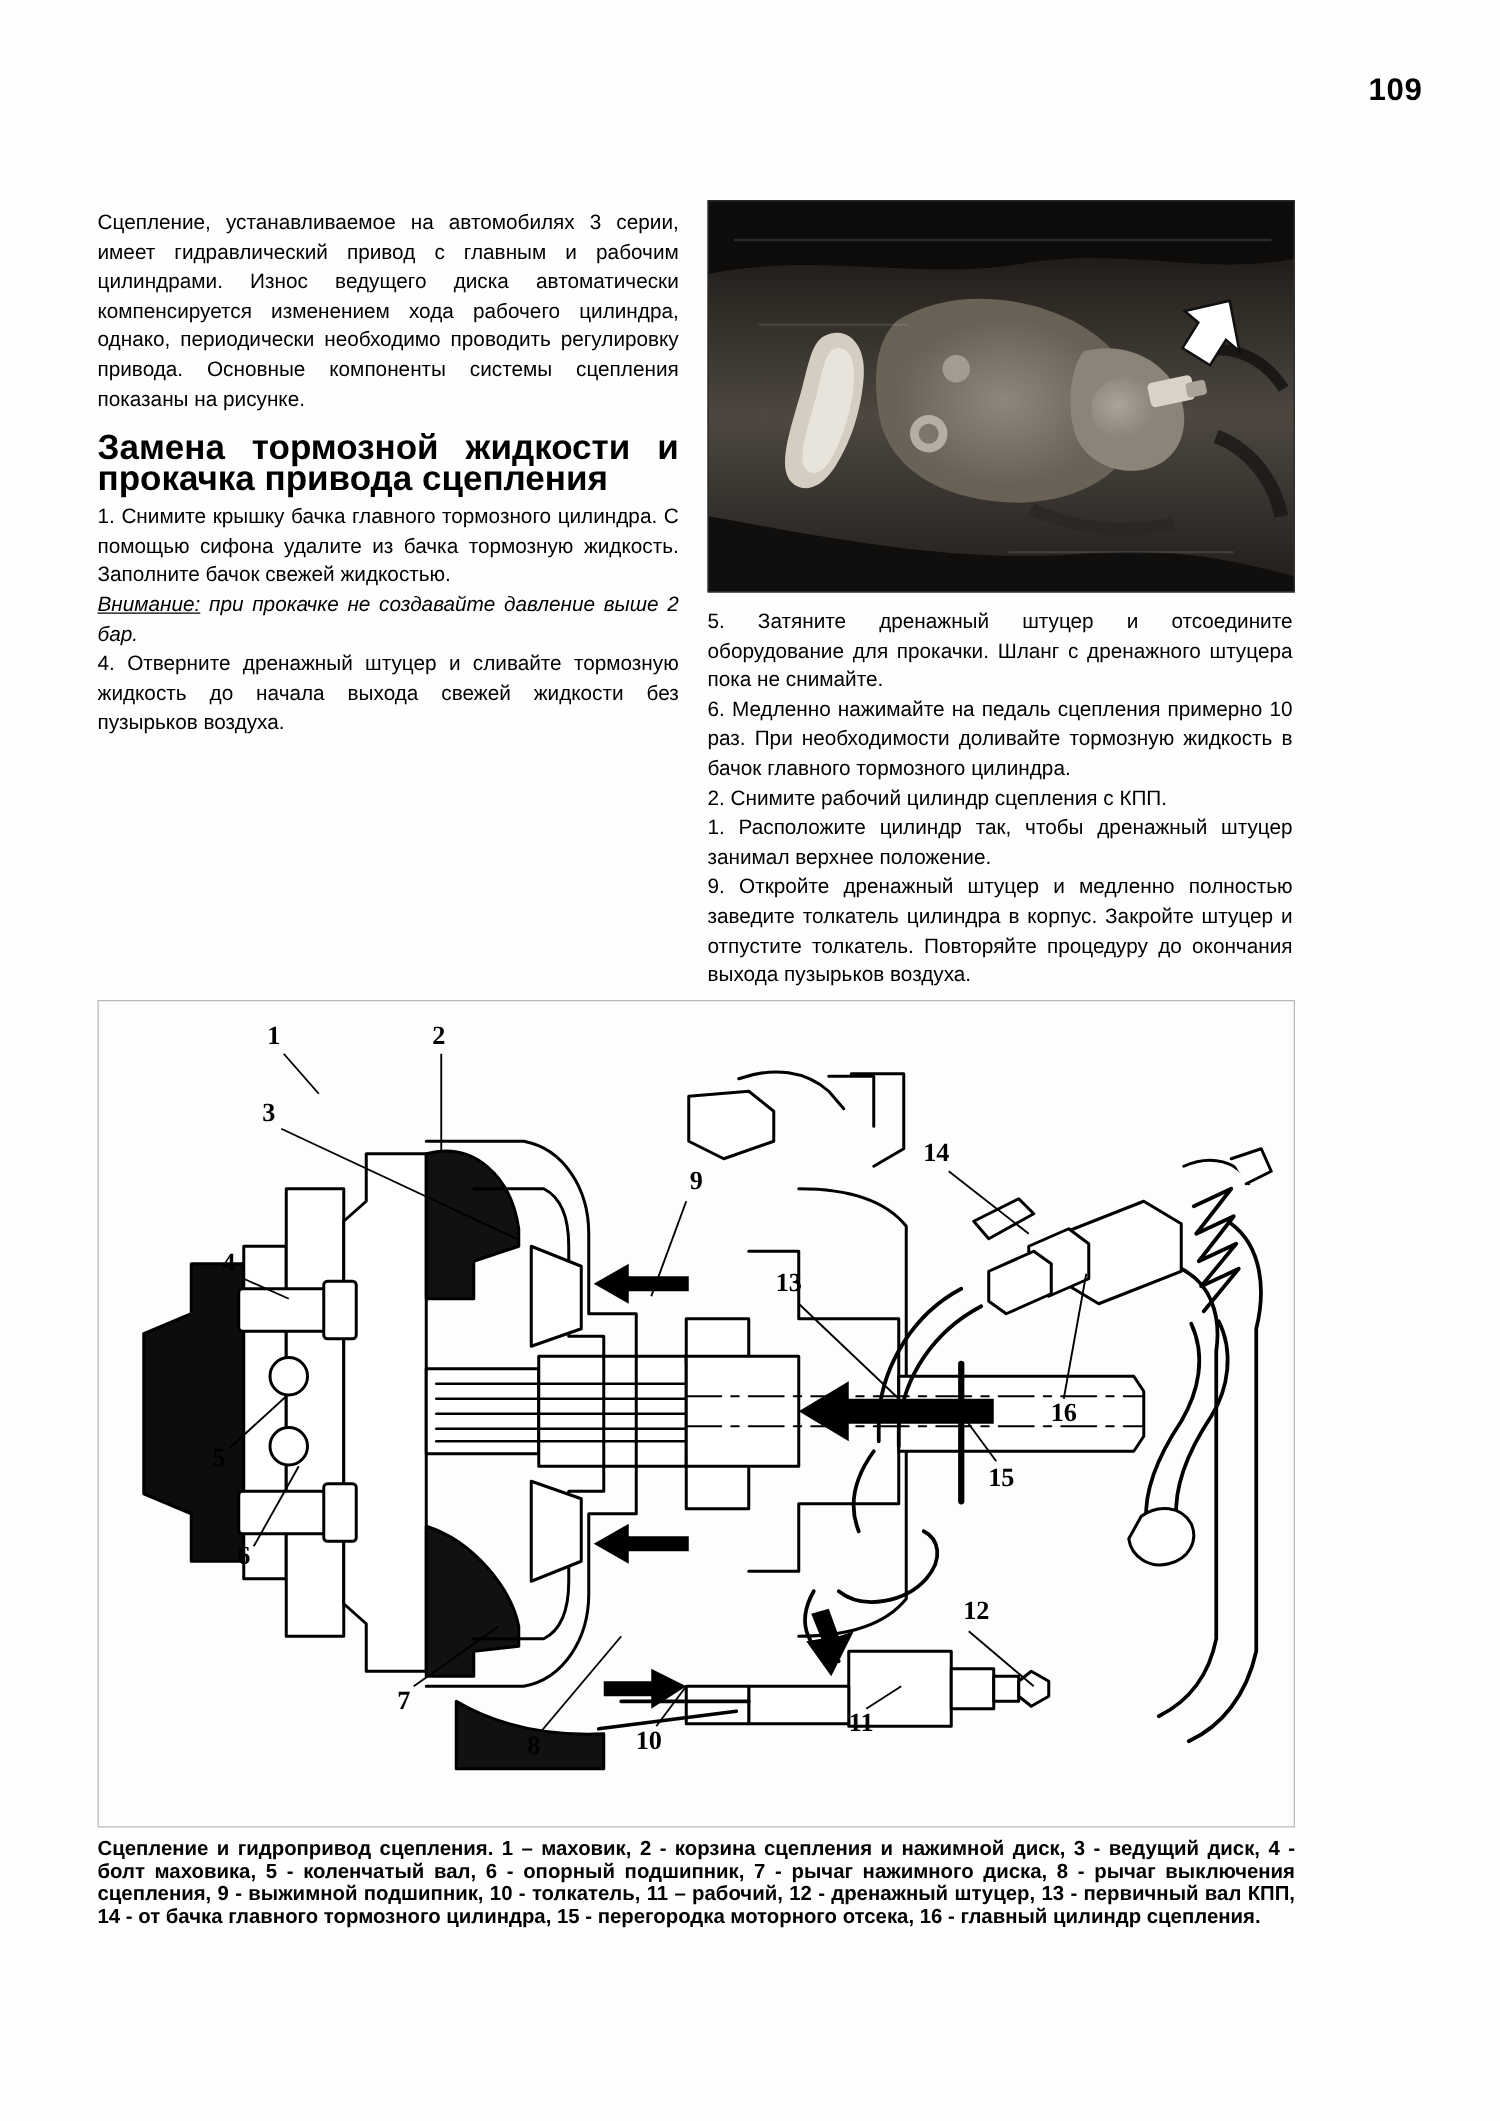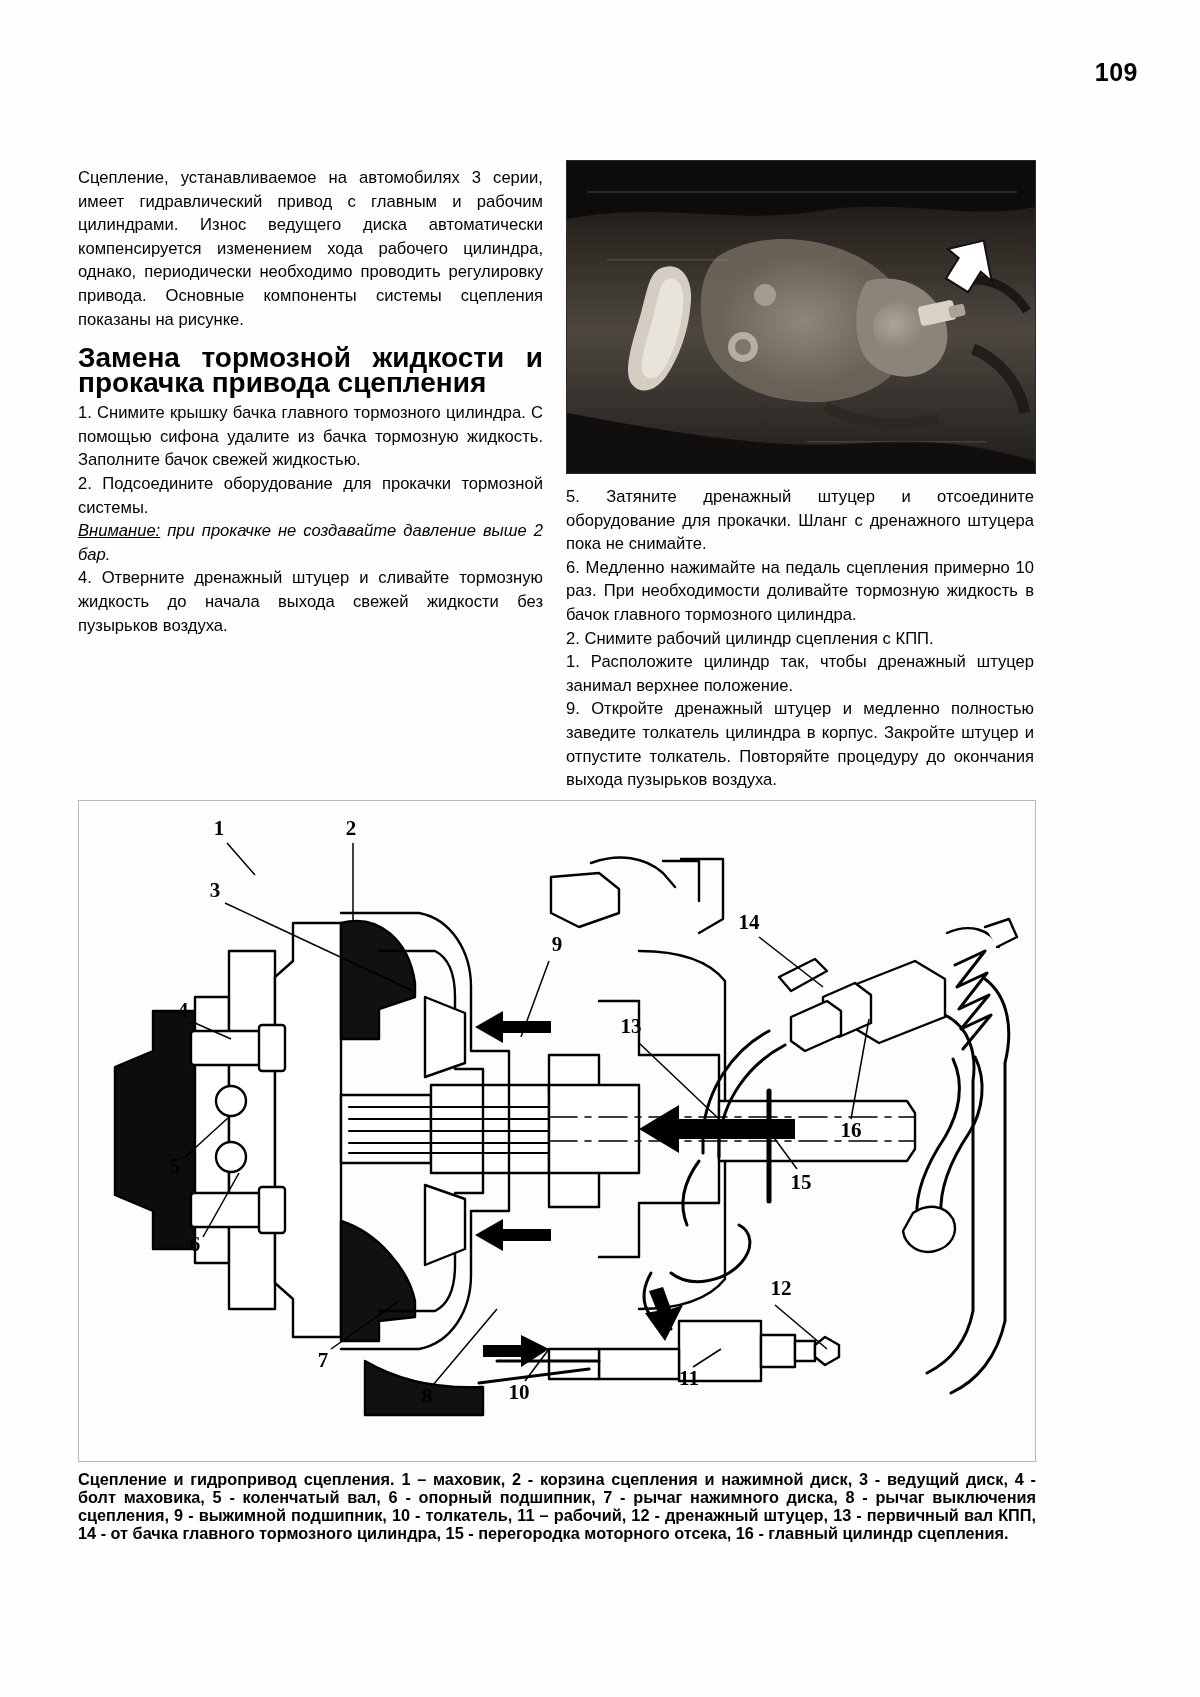--- a/index.html
+++ b/index.html
@@ -59,21 +59,20 @@
 
 <div class="page">
 
   <div class="page-num">109</div>
 
 
   <div class="col col-left">
     <p>Сцепление, устанавливаемое на автомобилях 3 серии, имеет гидравлический привод с главным и рабочим цилиндрами. Износ ведущего диска автоматически компенсируется изменением хода рабочего цилиндра, однако, периодически необходимо проводить регулировку привода. Основные компоненты системы сцепления показаны на рисунке.</p>
     <p class="subhead">Замена тормозной жидкости и прокачка привода сцепления</p>
     <p>1. Снимите крышку бачка главного тормозного цилиндра. С помощью сифона удалите из бачка тормозную жидкость. Заполните бачок свежей жидкостью.</p>
-    <p>2. Подсоедините оборудование для прокачки тормозной системы.</p>
     <p class="note"><span class="u">Внимание:</span><span> при прокачке не создавайте давление выше 2 бар.</span></p>
     <p>4. Отверните дренажный штуцер и сливайте тормозную жидкость до начала выхода свежей жидкости без пузырьков воздуха.</p>
   </div>
 
   <div class="photo">
     <svg viewBox="0 0 468 312" preserveAspectRatio="none">
       <defs>
         <linearGradient id="pg" x1="0" y1="0" x2="0" y2="1">
           <stop offset="0%" stop-color="#0b0b0b"></stop>
           <stop offset="22%" stop-color="#2a2520"></stop>

